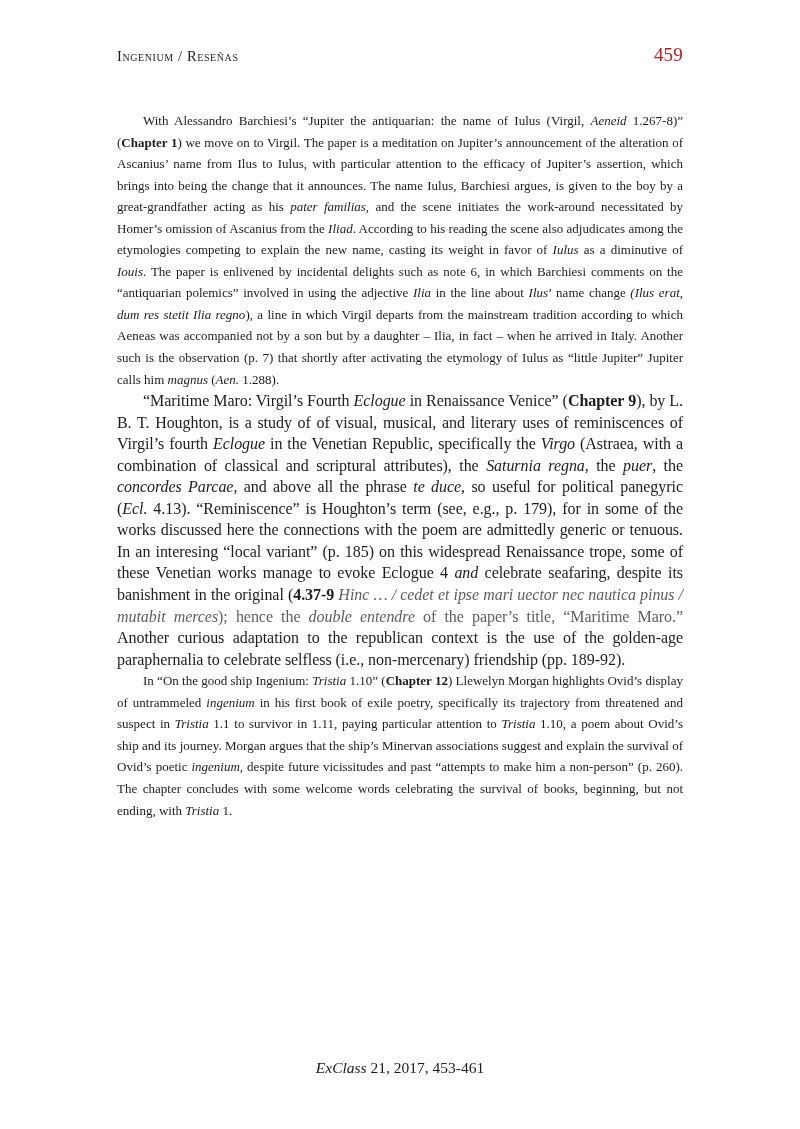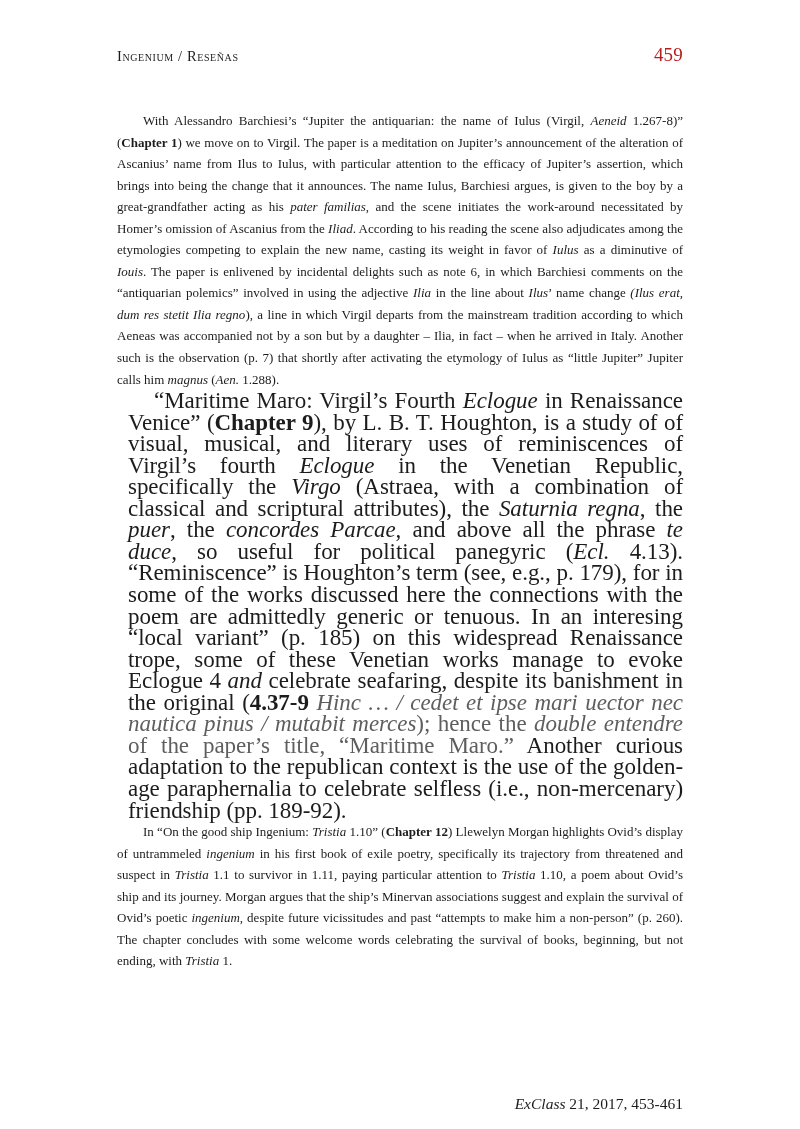--- a/index.html
+++ b/index.html
@@ -59,42 +59,40 @@
     margin: 0;
     font-size: 13px;
     line-height: 21.55px;
     text-align: justify;
     text-justify: inter-word;
     text-indent: 26px;
     hyphens: none;
     color: #1c1c1c;
   }
   p.para.tight {
-    font-size: 23px;
+    font-size: 16px;
     letter-spacing: -0.05px;
-    margin-left: 11px;
   }
 
   i, em { font-style: italic; }
   b, strong { font-weight: 700; }
 
   .gray {
     color: #5e5e5e;
   }
 
   
   .footer {
     position: absolute;
     top: 1059px;
     left: 117px;
     width: 566px;
-    text-align: right;
+    text-align: center;
     font-size: 15.5px;
     color: #1c1c1c;
-    margin-top: 36px;
   }
 </style>
 </head>
 <body>
 
 <div class="page">
 
   <div class="running-head">
     <span class="rh-title">Ingenium / Reseñas</span>
     <span class="rh-folio">459</span>

